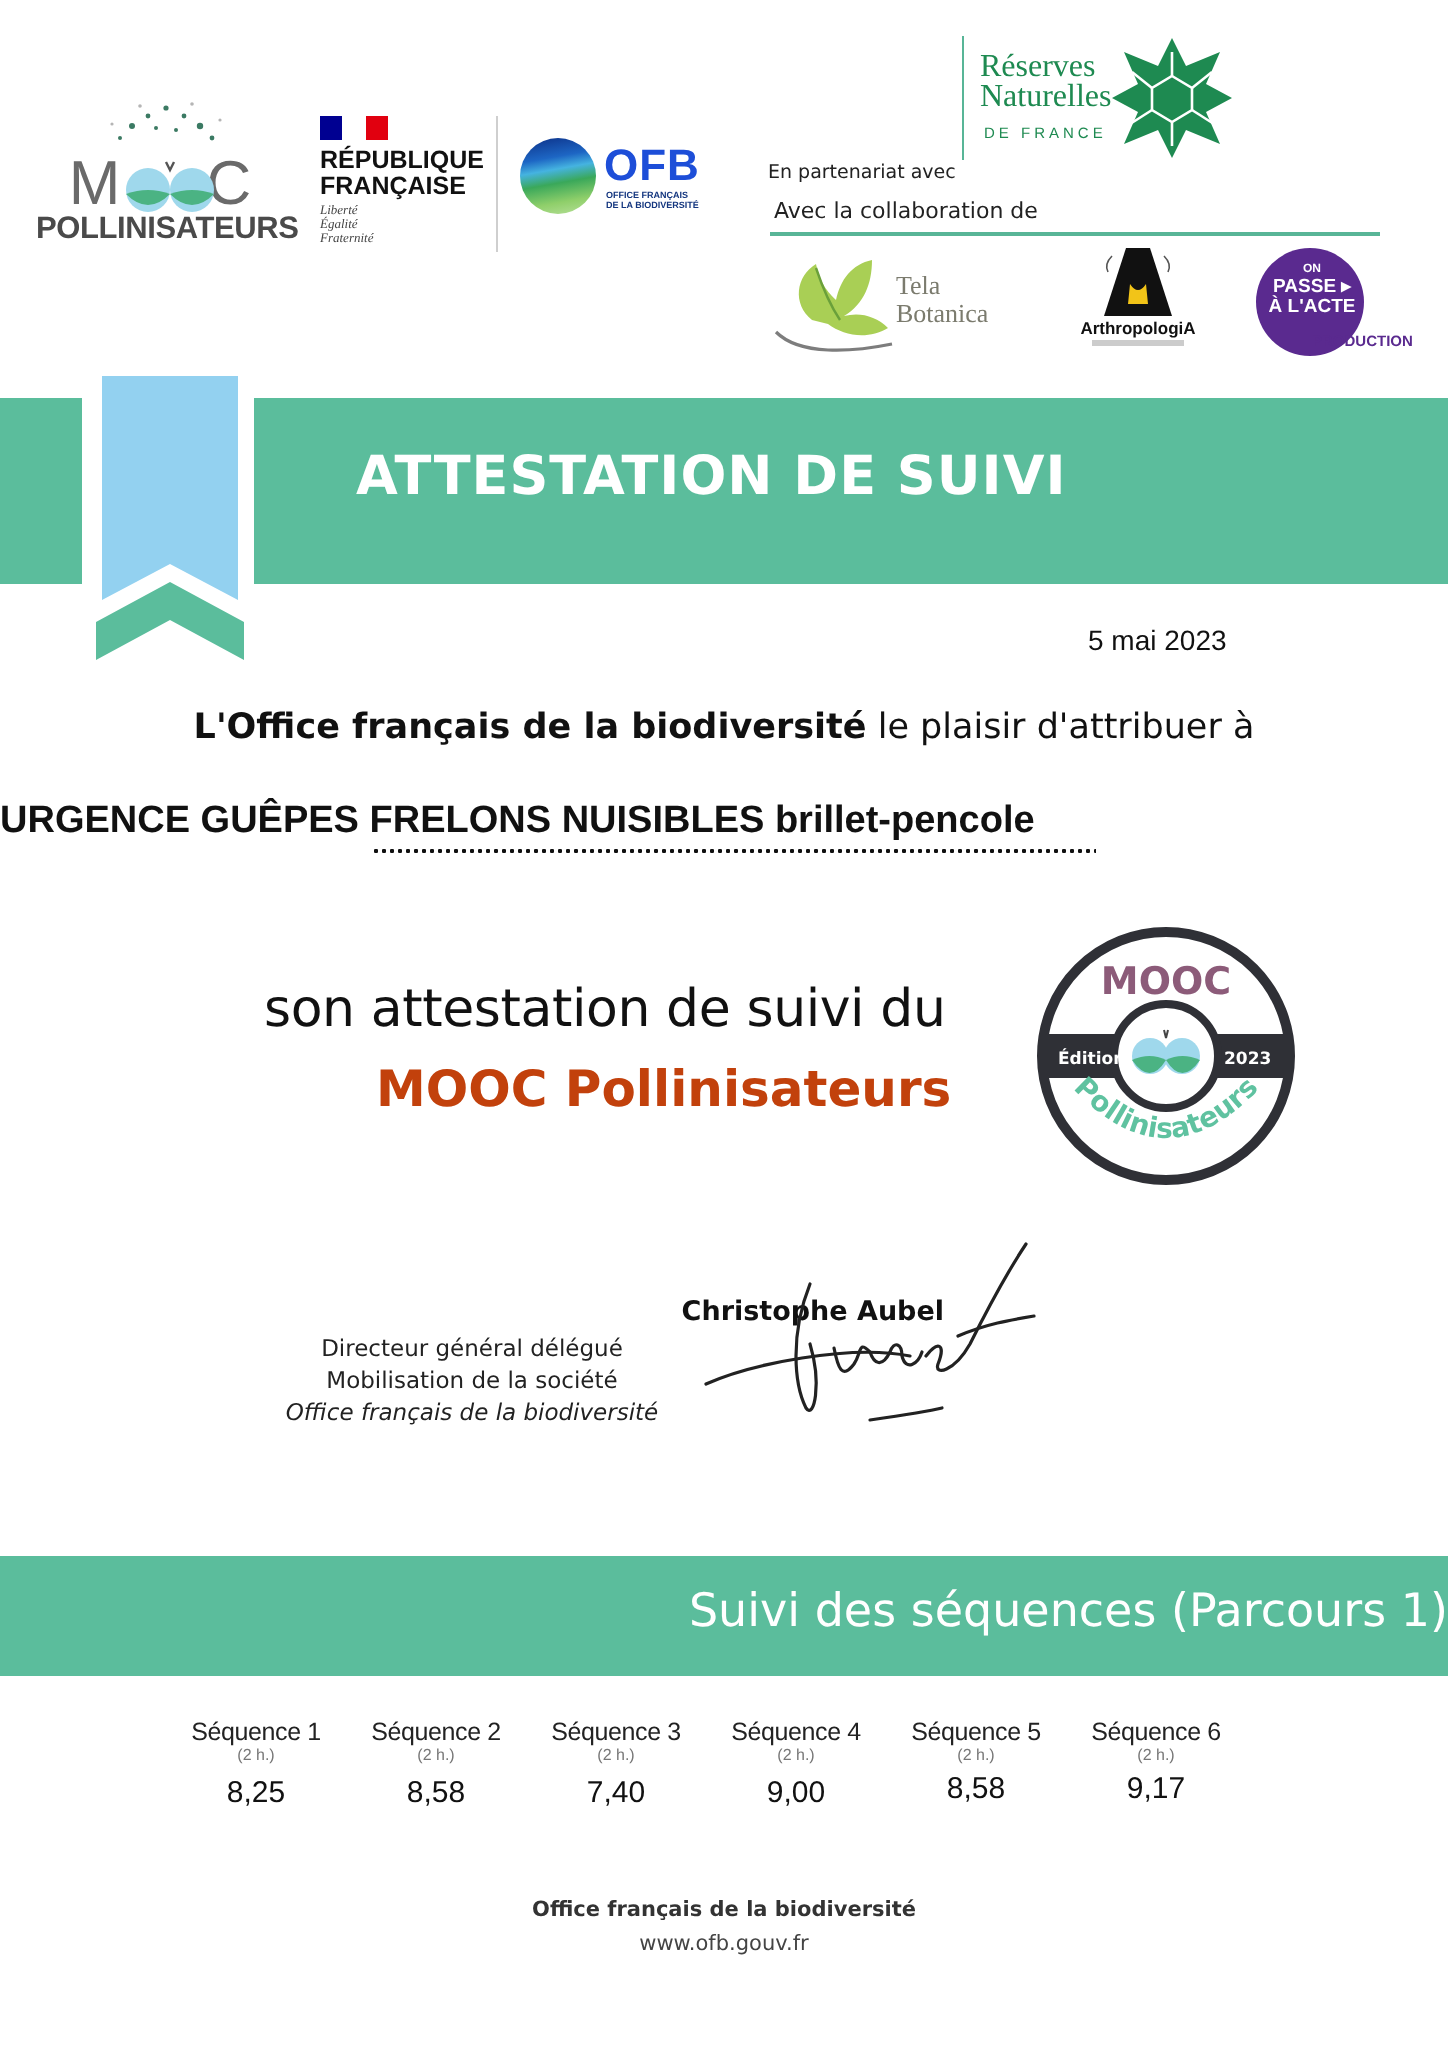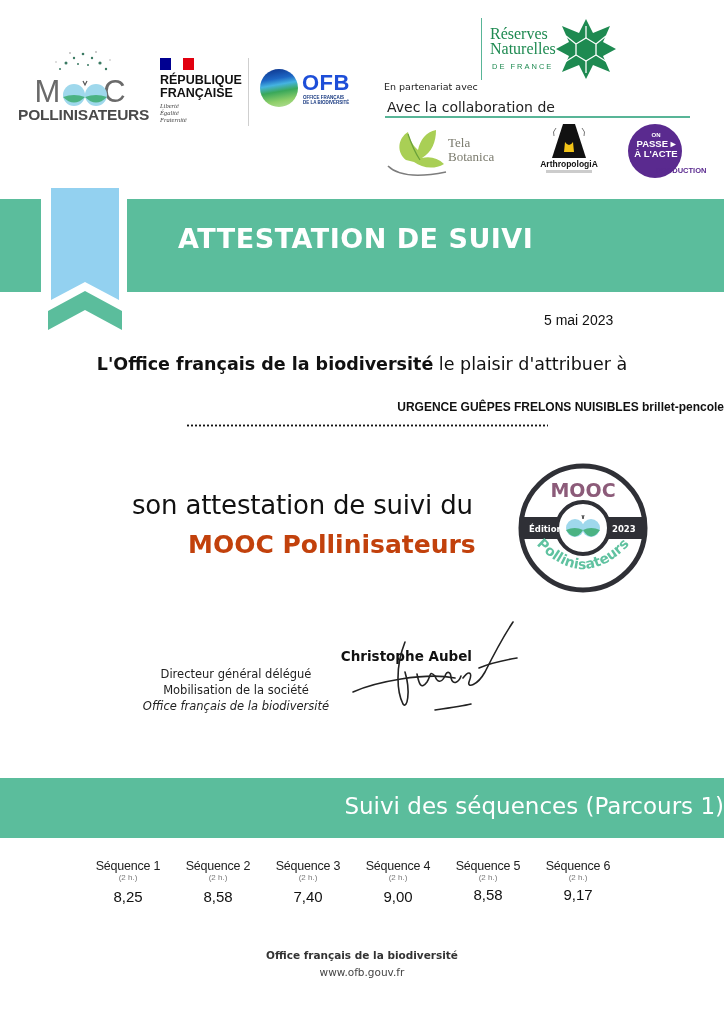--- a/index.html
+++ b/index.html
@@ -28,21 +28,21 @@
   .ofb-text { position: absolute; left: 42px; top: 2px; font-family: "Liberation Sans", sans-serif; font-weight: bold; font-size: 22px; color: #1d4ed8; letter-spacing: 0.5px; }
   .ofb-sub { position: absolute; left: 43px; top: 27px; font-family: "Liberation Sans", sans-serif; font-weight: bold; font-size: 4.5px; line-height: 5px; color: #14367f; }
 
   
   .partner-label { left: 384px; top: 45px; font-size: 9.5px; color: #222; margin-top: 36px; }
   .partner-sep { left: 481px; top: 18px; width: 1px; height: 62px; background: #58b597; }
   .rnf-text { left: 490px; top: 26px; font-family: "Liberation Serif", serif; color: #1e8a51; font-size: 16px; line-height: 15px; }
   .rnf-sub { left: 492px; top: 62px; font-family: "Liberation Sans", sans-serif; color: #1e8a51; font-size: 7.5px; letter-spacing: 2px; }
   .rnf-star { left: 555px; top: 18px; width: 62px; height: 62px; }
 
-  .collab-label { left: 387px; top: 99px; font-size: 14px; color: #222; }
+  .collab-label { left: 387px; top: 99px; font-size: 11px; color: #222; }
   .collab-line { left: 385px; top: 116px; width: 305px; height: 1.5px; background: #58b597; }
 
   .tela { left: 386px; top: 126px; width: 125px; height: 52px; }
   .tela-text { position: absolute; left: 62px; top: 10px; font-family: "Liberation Serif", serif; font-size: 13px; line-height: 14px; color: #7b7b6e; }
   .arthro { left: 534px; top: 122px; width: 70px; height: 58px; }
   .arthro-text { position: absolute; left: 0; top: 37px; width: 70px; text-align: center; font-family: "Liberation Sans", sans-serif; font-weight: bold; font-size: 8.5px; color: #111; }
   .arthro-mini { position: absolute; left: 12px; top: 48px; width: 46px; height: 3px; background: #ccc; }
   .opala { left: 628px; top: 124px; width: 80px; height: 56px; }
   .opala-circle { position: absolute; left: 0; top: 0; width: 54px; height: 54px; border-radius: 50%; background: #5a2a8f; }
   .opala-text { position: absolute; left: 5px; top: 8px; width: 46px; font-family: "Liberation Sans", sans-serif; font-weight: bold; color: #fff; font-size: 9.5px; line-height: 10px; text-align: center; }
@@ -52,21 +52,21 @@
   
   .banner { left: 0; top: 199px; width: 724px; height: 93px; background: #5bbd9c; }
   .ribbon-gap { left: 41px; top: 199px; width: 86px; height: 93px; background: #ffffff; }
   .ribbon { left: 48px; top: 188px; width: 74px; height: 148px; }
   .banner-title { left: 178px; top: 223px; font-family: "DejaVu Sans", sans-serif; font-weight: bold; font-size: 27px; color: #ffffff; letter-spacing: 0.5px; }
 
   .date { left: 544px; top: 312px; font-family: "Liberation Sans", sans-serif; font-size: 14px; color: #111; }
 
   .attrib { left: 0; top: 354px; width: 724px; text-align: center; font-size: 17.5px; color: #111; }
   .attrib b { font-weight: bold; }
-  .recipient { left: 0; top: 400px; width: 724px; text-align: right; font-family: "Liberation Sans", sans-serif; font-weight: bold; font-size: 12px; color: #111; }
+  .recipient { left: 0; top: 400px; width: 724px; text-align: left; font-family: "Liberation Sans", sans-serif; font-weight: bold; font-size: 19px; color: #111; }
   .dots { left: 186px; top: 424px; width: 362px; height: 3px; background-image: radial-gradient(circle, #111 1px, transparent 1.2px); background-size: 4px 3px; }
 
   .suivi-line { left: 132px; top: 490px; font-size: 26px; color: #111; font-weight: normal; letter-spacing: -0.2px; }
   .mooc-name { left: 188px; top: 530px; font-size: 25px; font-weight: bold; color: #c2410c; }
 
   .badge { left: 515px; top: 463px; width: 136px; height: 130px; }
 
   
   .sig-name { left: 0; top: 648px; width: 472px; text-align: right; font-size: 13.5px; font-weight: bold; color: #111; padding-left: 0; }
   .sig-line { left: 0; width: 472px; text-align: center; font-size: 11.5px; color: #222; }

